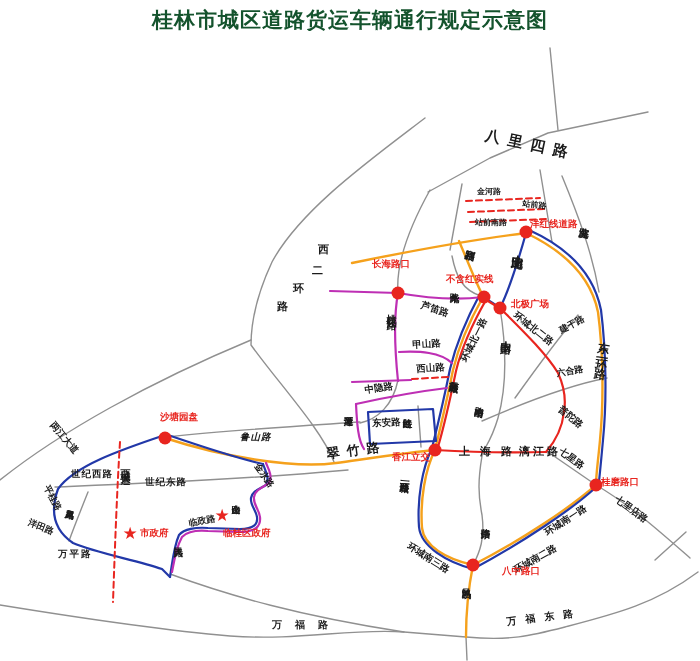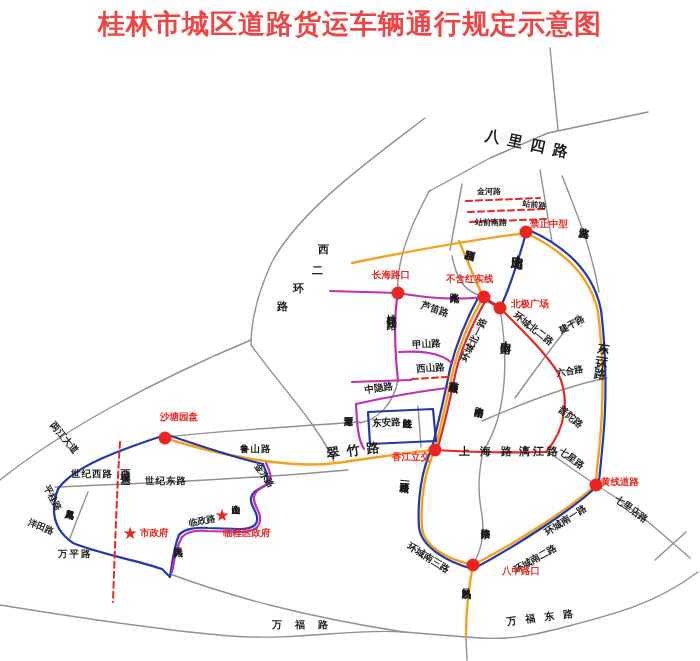--- a/index.html
+++ b/index.html
@@ -1,19 +1,19 @@
 <!DOCTYPE html>
 <html><head>
 <meta charset="utf-8">
 <style>
   html,body{margin:0;padding:0;background:#fff;}
   body{width:700px;height:661px;font-family:"DejaVu Sans","Liberation Sans",sans-serif;}
   .stage{position:relative;width:700px;height:661px;background:#fff;overflow:hidden;}
   .title{position:absolute;top:6px;left:0;width:100%;text-align:center;
-         font-size:27px;font-weight:bold;color:#ef4444;letter-spacing:1px;}
+         font-size:21px;font-weight:bold;color:#14532d;letter-spacing:1px;}
   .legend{position:absolute;left:8px;top:120px;width:294px;font-size:12.3px;
           font-weight:bold;color:#101010;line-height:1.34;}
   .legend p{margin:0 0 1px 0;}
   #roads{position:absolute;left:0;top:0;}
   #roads path{fill:none;stroke-linecap:round;stroke-linejoin:round;}
   .rg{stroke:#909090;stroke-width:1.4;}
   .ry{stroke:#F5A11C;stroke-width:2.4;}
   .rb{stroke:#2238A8;stroke-width:2.2;}
   .rm{stroke:#BE2FB4;stroke-width:2.2;}
   .rr{stroke:#E8251F;stroke-width:2.2;}
@@ -150,51 +150,51 @@
       <div class="lbl" style="left: 619px; top: 494px; font-size: 9.5px; transform: rotate(36deg);">七里店路</div>
       <div class="lbl" style="left: 512px; top: 566px; font-size: 9.5px; transform: rotate(-29deg);">环城南二路</div>
       <div class="lbl v" style="left: 481px; top: 521px; font-size: 9.5px;">崇信路</div>
       <div class="lbl v" style="left: 462px; top: 581px; font-size: 9.5px;">凯风路</div>
       <div class="lbl v" style="left: 401px; top: 475px; font-size: 9.5px; transform: rotate(5deg);">环城西一路</div>
       <div class="lbl" style="left: 411px; top: 541px; font-size: 9.5px; transform: rotate(32deg);">环城南三路</div>
       <div class="lbl" style="left: 326px; top: 447px; font-size: 13px; letter-spacing: 7px; transform: rotate(-7deg);">翠竹路</div>
       <div class="lbl" style="left: 272px; top: 620px; font-size: 10px; letter-spacing: 13px;">万福路</div>
       <div class="lbl" style="left: 506px; top: 617px; font-size: 10px; letter-spacing: 9px; transform: rotate(-7deg);">万福东路</div>
       <div class="lbl" style="left: 71px; top: 469px; font-size: 9.5px; letter-spacing: 1px;">世纪西路</div>
-      <div class="lbl" style="left: 145px; top: 477px; font-size: 9.5px; letter-spacing: 1px; font-family: Liberation Mono, monospace;">世纪东路</div>
+      <div class="lbl" style="left: 145px; top: 477px; font-size: 9.5px; letter-spacing: 1px;">世纪东路</div>
       <div class="lbl v" style="left: 120px; top: 461px; font-size: 10px; letter-spacing: 2px;">西城大道</div>
       <div class="lbl" style="left: 260px; top: 462px; font-size: 9px; transform: rotate(55deg);">金水路</div>
       <div class="lbl v" style="left: 231px; top: 498px; font-size: 9px;">金山路</div>
       <div class="lbl" style="left: 188px; top: 519px; font-size: 9px; transform: rotate(-10deg);">临政路</div>
       <div class="lbl v" style="left: 174px; top: 540px; font-size: 9.5px;">人民路</div>
       <div class="lbl" style="left: 58px; top: 549px; font-size: 9.5px; letter-spacing: 2px;">万平路</div>
       <div class="lbl" style="left: 56px; top: 420px; font-size: 9.5px; transform: rotate(50deg);">两江大道</div>
       <div class="lbl" style="left: 50px; top: 484px; font-size: 9px; transform: rotate(62deg);">平桂路</div>
       <div class="lbl" style="left: 30px; top: 518px; font-size: 9px; transform: rotate(22deg);">洋田路</div>
       <div class="lbl v" style="left: 68px; top: 502px; font-size: 9px; transform: rotate(14deg);">凤凰路</div>
-      <div class="lbl" style="left: 240px; top: 444px; font-size: 9.5px; letter-spacing: 1px;">鲁山路</div>
+      <div class="lbl" style="left: 240px; top: 432px; font-size: 9.5px; letter-spacing: 1px; font-style: italic;">鲁山路</div>
       <div class="lbl v" style="left: 477px; top: 399px; font-size: 9.5px; transform: rotate(10deg);">中山南路</div>
       <div class="lbl" style="left: 318px; top: 244px; font-size: 11px;">西</div>
       <div class="lbl" style="left: 312px; top: 265px; font-size: 11px;">二</div>
       <div class="lbl" style="left: 293px; top: 283px; font-size: 11px;">环</div>
       <div class="lbl" style="left: 277px; top: 301px; font-size: 11px;">路</div>
       <div class="dot" style="left: 526px; top: 232px;"></div>
-      <div class="poi-label" style="left: 530px; top: 219px;">禁止中型</div>
+      <div class="poi-label" style="left: 530px; top: 219px;">洋红线道路</div>
       <div class="dot" style="left: 484px; top: 297px;"></div>
       <div class="poi-label" style="left: 446px; top: 274px;">不含红实线</div>
       <div class="dot" style="left: 500px; top: 308px;"></div>
       <div class="poi-label" style="left: 511px; top: 299px;">北极广场</div>
       <div class="dot" style="left: 398px; top: 293px;"></div>
-      <div class="poi-label" style="left: 372px; top: 270px; text-align: right;">长海路口</div>
+      <div class="poi-label" style="left: 372px; top: 259px; text-align: right;">长海路口</div>
       <div class="dot" style="left: 165px; top: 438px;"></div>
       <div class="poi-label" style="left: 160px; top: 412px;">沙塘园盘</div>
       <div class="dot" style="left: 435px; top: 450px;"></div>
       <div class="poi-label" style="left: 392px; top: 452px;">香江立交</div>
       <div class="dot" style="left: 473px; top: 565px;"></div>
       <div class="poi-label" style="left: 502px; top: 566px;">八中路口</div>
       <div class="dot" style="left: 596px; top: 485px;"></div>
-      <div class="poi-label" style="left: 601px; top: 477px;">黄线道路</div>
+      <div class="poi-label" style="left: 601px; top: 477px;">桂磨路口</div>
       <div class="star" style="left: 130px; top: 534px;">★</div>
       <div class="poi-label" style="left: 140px; top: 528px;">市政府</div>
       <div class="star" style="left: 222px; top: 516px;">★</div>
       <div class="poi-label" style="left: 223px; top: 528px;">临桂区政府</div>
     </div>
 </div>
 
 </body></html>

